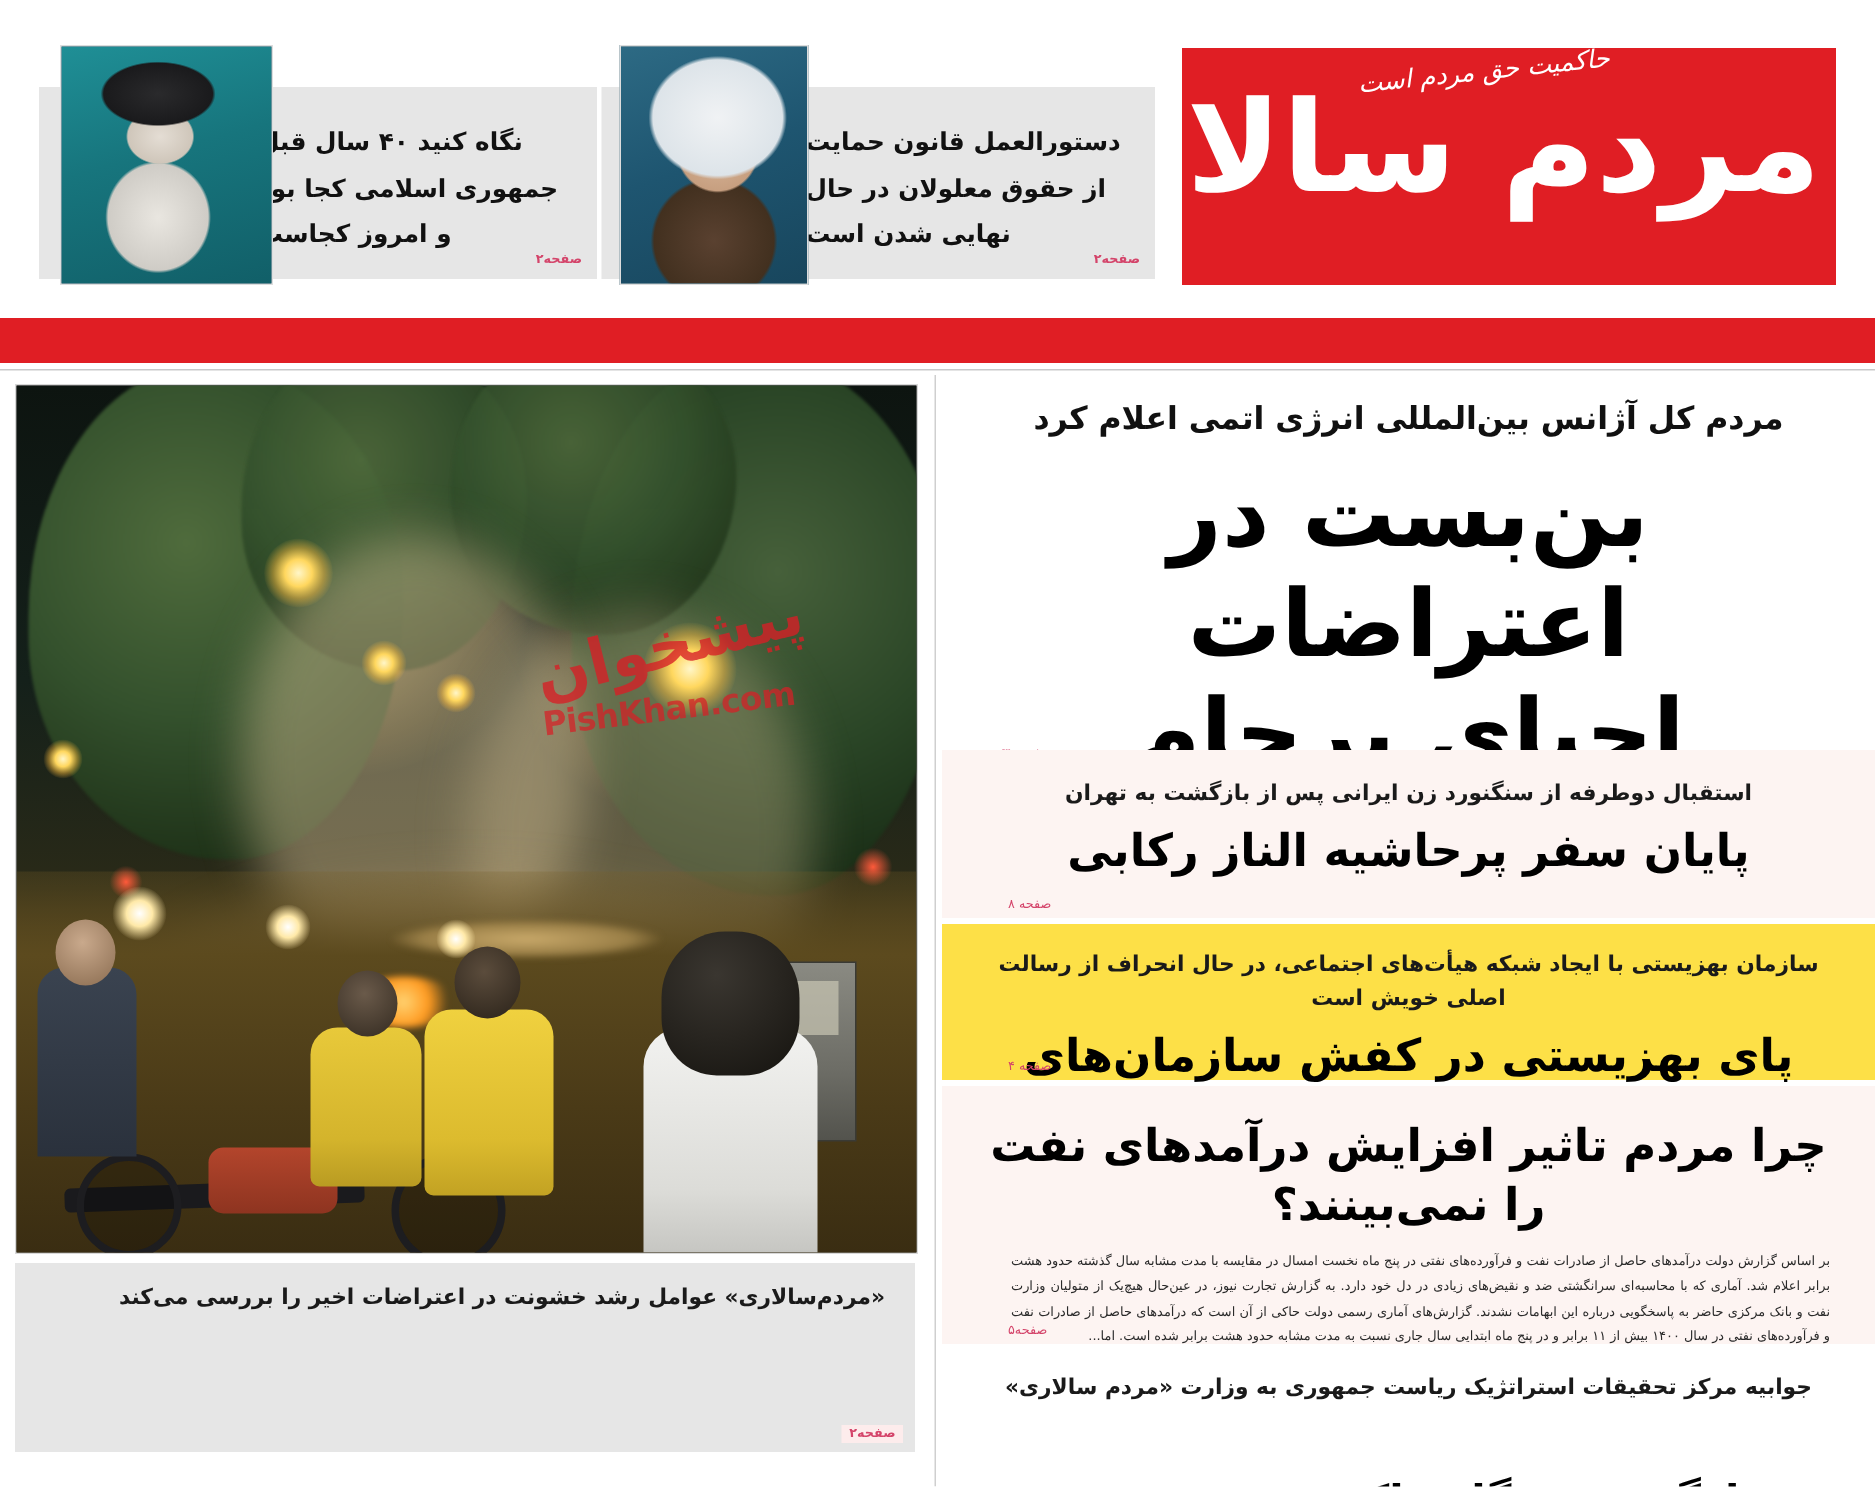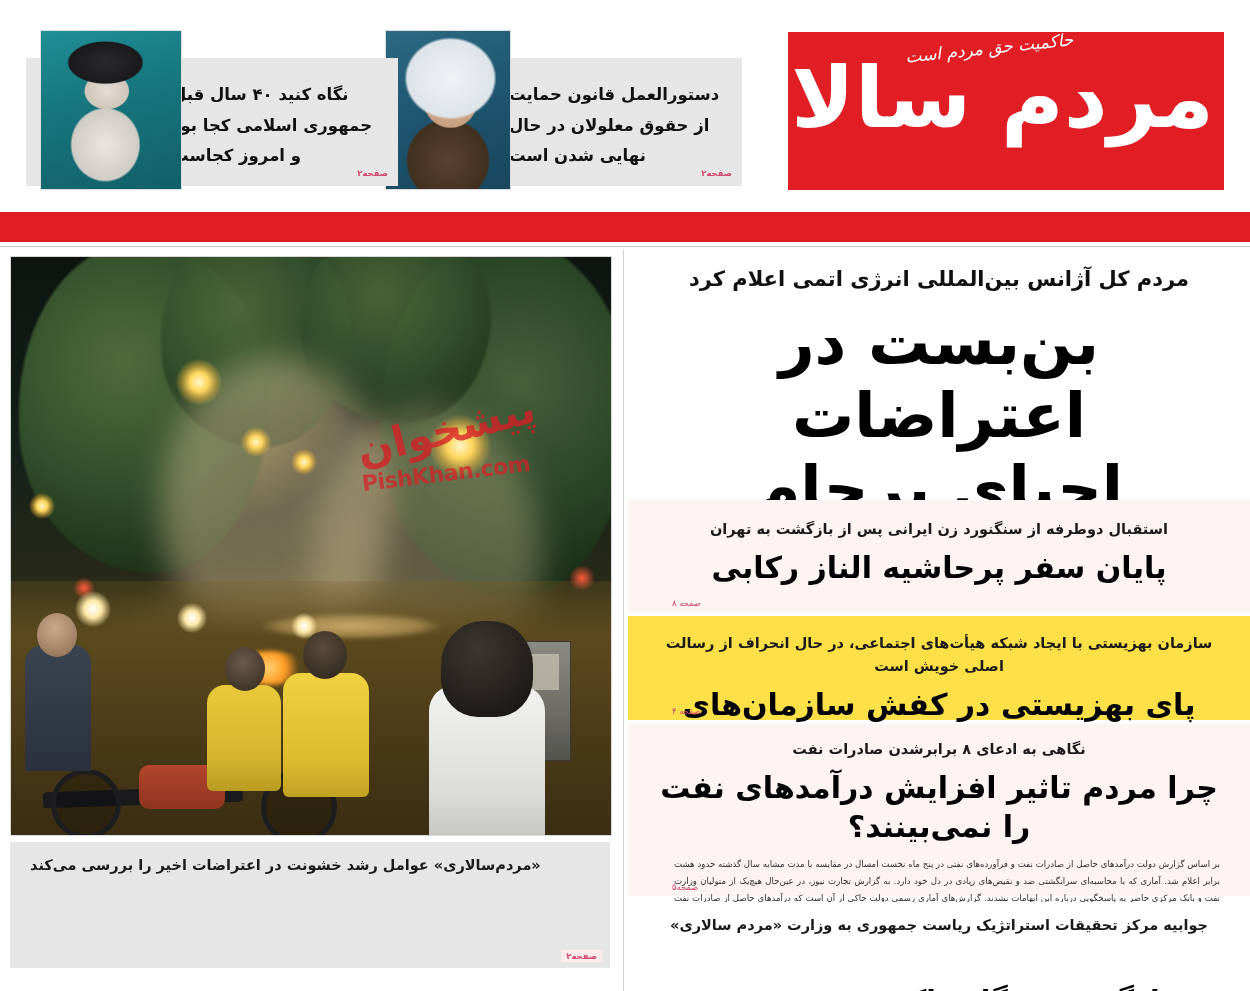--- a/index.html
+++ b/index.html
@@ -39,21 +39,21 @@
     transform:rotate(-6deg);
     white-space:nowrap;
   }
 
   
   .teaser{
     position:absolute;top:58px;height:128px;
     background:#e6e6e6;
     box-sizing:border-box;
   }
-  .teaser.t1{right:508px;width:369px;}
+  .teaser.t1{right:480px;width:369px;}
   .teaser.t2{right:852px;width:372px;}
   .teaser-text{
     position:absolute;top:22px;right:14px;
     width:calc(100% - 150px);
     text-align:left;
     font-size:16.5px;font-weight:700;line-height:1.85;
     color:#111;
     direction:rtl;
   }
   .teaser.t2 .teaser-text{width:calc(100% - 160px);}
@@ -204,21 +204,21 @@
 
   .wm{position:absolute;left:330px;top:152px;width:210px;height:120px;
       color:#d81f26;text-align:center;pointer-events:none;}
   .wm .wm-fa{font-size:42px;font-weight:700;opacity:.78;
       transform:rotate(-14deg);display:block;line-height:1;}
   .wm .wm-en{font-size:22px;font-weight:700;opacity:.72;
       transform:rotate(-7deg);display:block;margin-top:10px;letter-spacing:-0.5px;}
 
   
   .s6{position:absolute;left:10px;top:592px;width:600px;height:126px;background:#e6e6e6;box-sizing:border-box;padding-top:12px;}
-  .s6 .kick{text-align:left;font-size:14.5px;font-weight:700;color:#1a1a1a;line-height:1.6;padding:0 20px;}
+  .s6 .kick{text-align:right;font-size:14.5px;font-weight:700;color:#1a1a1a;line-height:1.6;padding:0 20px;}
   .s6 h2{margin:6px 16px 0 16px;text-align:center;font-size:31px;font-weight:900;color:#000;line-height:1.3;}
   .s6 .badge{position:absolute;right:8px;bottom:6px;font-size:8.5px;color:#d4446a;font-weight:700;background:#fdecec;padding:1px 5px;}
 </style>
 </head>
 <body>
 
 <div class="page">
 
   <div class="topband">
 
@@ -267,21 +267,20 @@
       <span class="badge">صفحه ۸</span>
     </div>
 
     <div class="story s3">
       <div class="kick">سازمان بهزیستی با ایجاد شبکه هیأت‌های اجتماعی، در حال انحراف از رسالت اصلی خویش است</div>
       <h2>پای بهزیستی در کفش سازمان‌های فرهنگی- تبلیغی</h2>
       <span class="badge">صفحه ۴</span>
     </div>
 
     <div class="story s4">
-      <div class="kick">نگاهی به ادعای ۸ برابرشدن صادرات نفت</div>
       <h2>چرا مردم تاثیر افزایش درآمدهای نفت را نمی‌بینند؟</h2>
       <div class="body">بر اساس گزارش دولت درآمدهای حاصل از صادرات نفت و فرآورده‌های نفتی در پنج ماه نخست امسال در مقایسه با مدت مشابه سال گذشته حدود هشت برابر اعلام شد. آماری که با محاسبه‌ای سرانگشتی ضد و نقیض‌های زیادی در دل خود دارد. به گزارش تجارت نیوز، در عین‌حال هیچ‌یک از متولیان وزارت نفت و بانک مرکزی حاضر به پاسخگویی درباره این ابهامات نشدند. گزارش‌های آماری رسمی دولت حاکی از آن است که درآمدهای حاصل از صادرات نفت و فرآورده‌های نفتی در سال ۱۴۰۰ بیش از ۱۱ برابر و در پنج ماه ابتدایی سال جاری نسبت به مدت مشابه حدود هشت برابر شده است. اما...</div>
       <span class="badge">صفحه۵</span>
     </div>
 
     <div class="story s5">
       <div class="kick">جوابیه مرکز تحقیقات استراتژیک ریاست جمهوری به وزارت «مردم سالاری»</div>
       <h2>
         <br>
         <span>و بازگشت نخبگان تاکنون منتشر نشده است</span>

